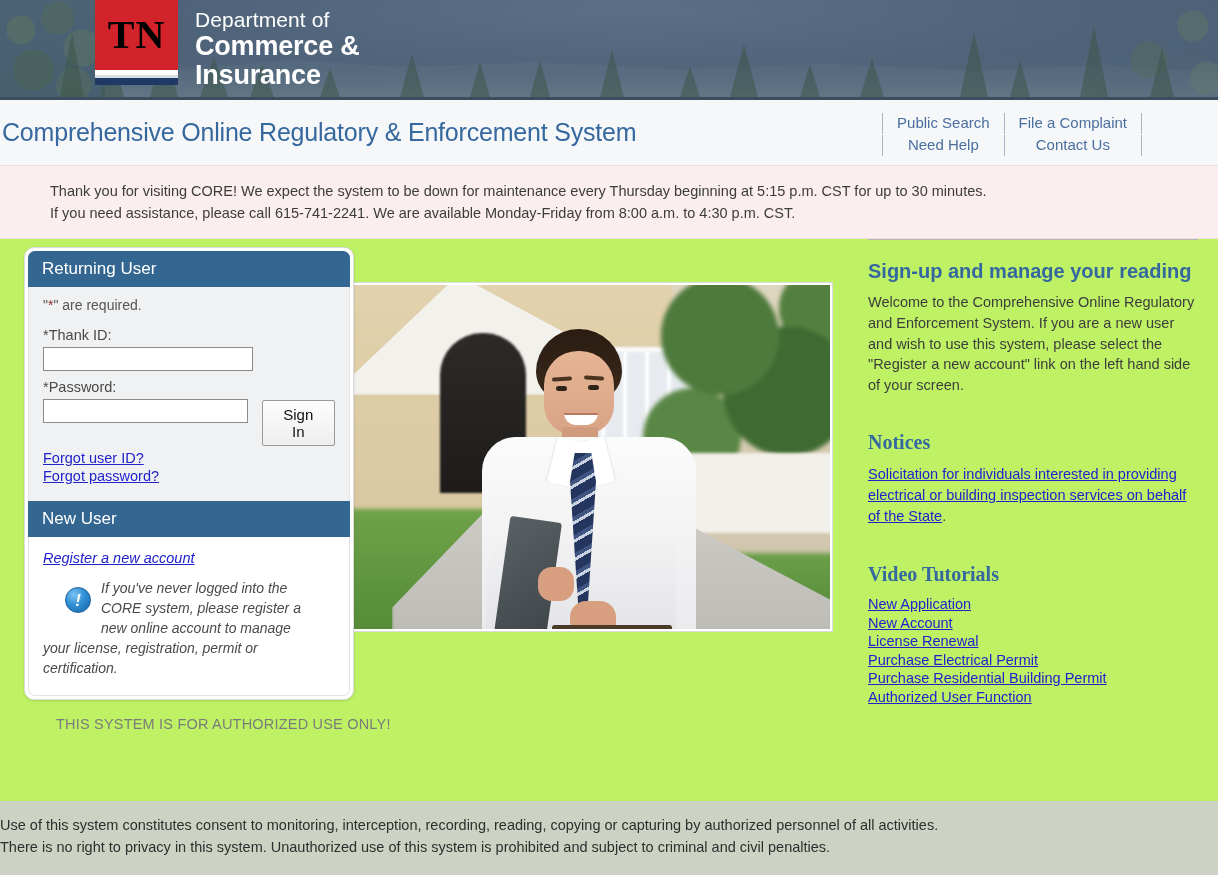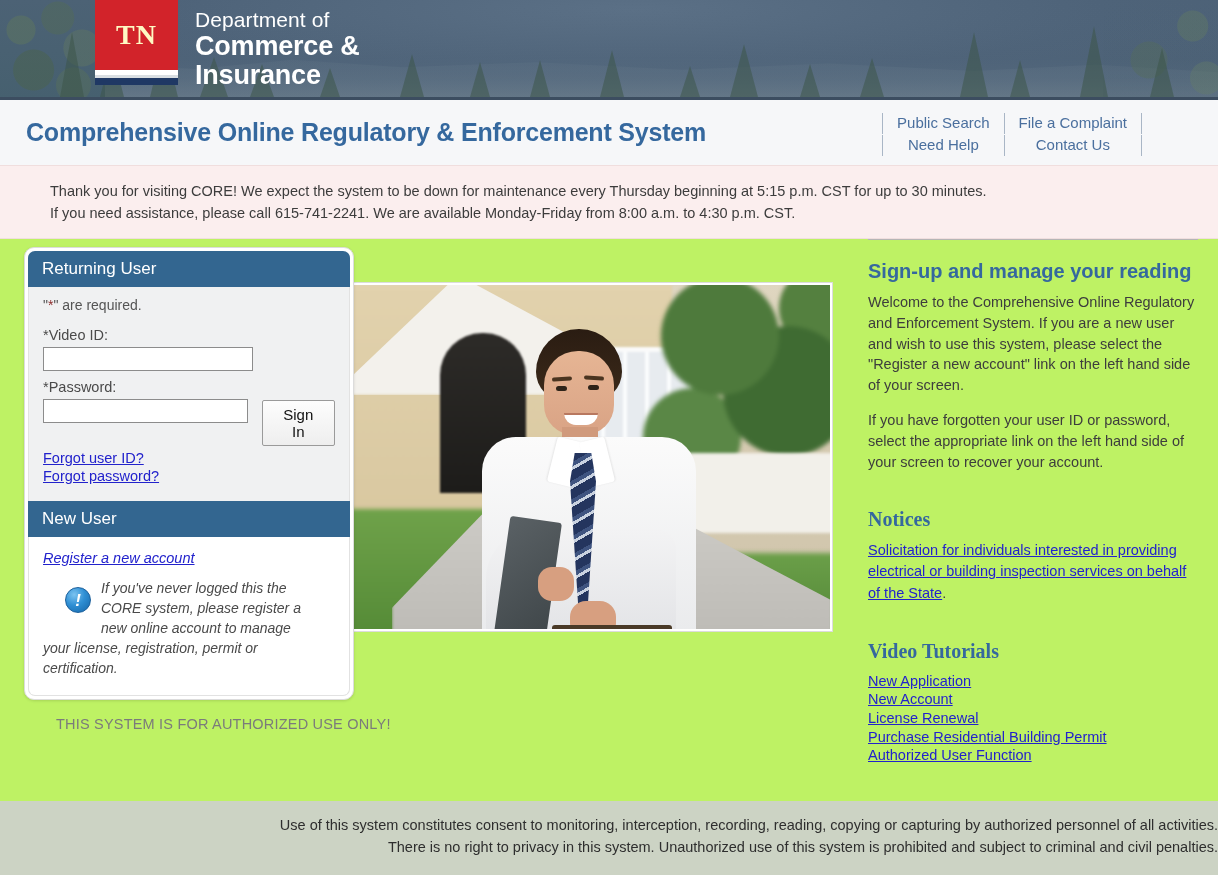--- a/index.html
+++ b/index.html
@@ -56,40 +56,40 @@
     position: absolute; left: 95px; top: 0;
     display: flex; align-items: flex-start;
   }
   .tn-mark { width: 83px; }
   .tn-sq {
     height: 70px; background: #d2232a;
     display: flex; align-items: center; justify-content: center;
   }
   .tn-sq span {
     font-family: "Liberation Serif", serif;
-    color: #fef9c3; font-size: 28px; font-weight: 700; letter-spacing: 1px;
+    color: #000000; font-size: 40px; font-weight: 700; letter-spacing: 1px;
     line-height: 1;
   }
   .tn-white { height: 5px; background: #ffffff; }
   .tn-gap  { height: 3px; background: #d9dee2; }
   .tn-navy { height: 7px; background: #1f3864; }
   .dept {
     margin-left: 17px; padding-top: 9px; color: #ffffff; line-height: 1.08;
   }
   .dept .d1 { font-size: 21px; font-weight: 400; letter-spacing: .1px; }
   .dept .d2 { font-size: 27px; font-weight: 700; letter-spacing: -.2px; }
   .dept .d3 { font-size: 27px; font-weight: 700; letter-spacing: -.2px; }
 
   
   .titlebar {
     position: relative; height: 65px; background: #f6f7f9;
   }
   .apptitle {
-    position: absolute; left: 26px; top: 18px;
-    color: #35689e; font-size: 25px; font-weight: 700; letter-spacing: -.2px;
+    position: absolute; left: 2px; top: 18px;
+    color: #35689e; font-size: 25px; font-weight: 400; letter-spacing: -.2px;
     white-space: nowrap;
   }
   .topnav {
     position: absolute; right: 26px; top: 12px;
     display: grid;
     grid-template-columns: auto auto auto auto auto auto auto;
     align-items: center;
     column-gap: 0px; row-gap: 0px;
   }
   .topnav .cell {
@@ -324,21 +324,21 @@
   .sb-links { margin-top: 2px; }
   .sb-links a {
     display: block; font-size: 14.5px; color: #2222cc;
     text-decoration: underline; line-height: 1.28; cursor: pointer;
   }
 
   
   .footer {
     background: #ccd3c4;
     padding: 14px 0 14px 0;
-    text-align: right;
+    text-align: left;
     height: 74px;
   }
   .footer p { margin: 0; font-size: 14.5px; color: #2e2e2e; line-height: 1.5; }
 </style>
 </head>
 <body>
 
 <div class="banner">
   <div class="ridge"></div>
   <div class="leftforest"></div>
@@ -446,21 +446,21 @@
     </div>
   </div>
 
   <div class="loginpanel">
 
     <div class="panel-head first">Returning User</div>
 
     <div class="returning-body">
       <p class="required-note"><span>"</span><span class="req-star">*</span><span>" are required.</span></p>
 
-      <div class="fieldlabel">*Video ID:</div>
+      <div class="fieldlabel">*Thank ID:</div>
       <input class="txtinput" type="text" value="" style="">
 
       <div class="fieldlabel">*Password:</div>
       <div class="pwdrow">
         <input class="txtinput" type="password" value="" style="">
         <button class="signinbtn">Sign In</button>
       </div>
 
       <div class="forgot">
         <a>Forgot user ID?</a>
@@ -470,47 +470,47 @@
 
     <div class="panel-head">New User</div>
 
     <div class="newuser-body">
       <a class="reglink">Register a new account</a>
       <div class="infoblock">
         <div class="info-icon">
           <b>!</b>
         </div>
         <div class="infotext">
-          <div>If you've never logged this the</div>
+          <div>If you've never logged into the</div>
           <div>CORE system, please register a</div>
           <div>new online account to manage</div>
           <div class="wrapout">your license, registration, permit or</div>
           <div class="wrapout">certification.</div>
         </div>
       </div>
     </div>
   </div>
 
   <div class="authorized">THIS SYSTEM IS FOR AUTHORIZED USE ONLY!</div>
 
   <div class="sidebar">
     <div class="sb-divider"></div>
 
     <h2 class="sb-h">Sign-up and manage your reading</h2>
     <p class="sb-p">Welcome to the Comprehensive Online Regulatory and Enforcement System. If you are a new user and wish to use this system, please select the "Register a new account" link on the left hand side of your screen.</p>
-    <p class="sb-p">If you have forgotten your user ID or password, select the appropriate link on the left hand side of your screen to recover your account.</p>
 
     <h2 class="sb-h spaced">Notices</h2>
     <p class="sb-notice"><a>Solicitation for individuals interested in providing electrical or building inspection services on behalf of the State</a><span>.</span></p>
 
     <h2 class="sb-h spaced">Video Tutorials</h2>
     <div class="sb-links">
       <a>New Application</a>
       <a>New Account</a>
       <a>License Renewal</a>
+      <a>Purchase Electrical Permit</a>
       <a>Purchase Residential Building Permit</a>
       <a>Authorized User Function</a>
     </div>
   </div>
 </div>
 
 <div class="footer">
   <p>Use of this system constitutes consent to monitoring, interception, recording, reading, copying or capturing by authorized personnel of all activities.</p>
   <p>There is no right to privacy in this system. Unauthorized use of this system is prohibited and subject to criminal and civil penalties.</p>
 </div>

